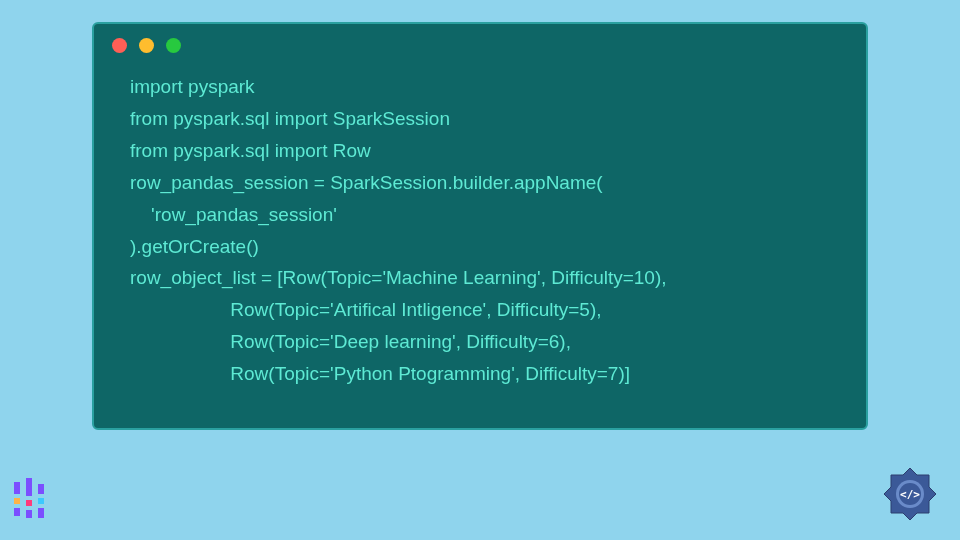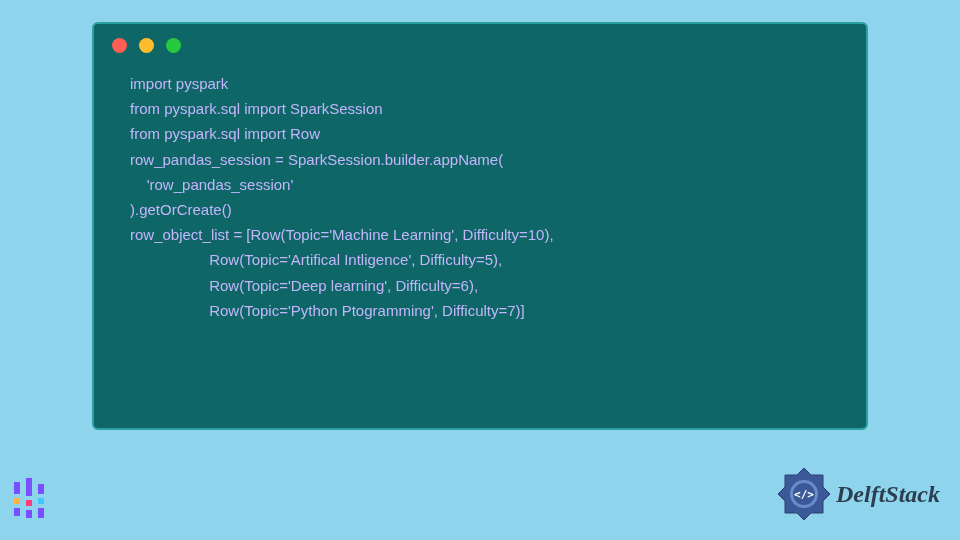--- a/index.html
+++ b/index.html
@@ -33,22 +33,22 @@
     .window-dot {
       width: 15px;
       height: 15px;
       border-radius: 50%;
     }
     .dot-red { background: #ff5f56; }
     .dot-yellow { background: #ffbd2e; }
     .dot-green { background: #27c93f; }
     .code-content {
       padding: 14px 24px 18px 36px;
-      color: #c4b5fd;
-      font-size: 15px;
+      color: #5eead4;
+      font-size: 19px;
       line-height: 1.68;
       font-family: -apple-system, BlinkMacSystemFont, "Segoe UI", Arial, sans-serif;
       white-space: pre;
     }
     .logo-left {
       position: absolute;
       bottom: 20px;
       left: 8px;
       width: 44px;
       height: 44px;
@@ -114,14 +114,13 @@
 
 <div class="logo-right">
   <svg viewBox="0 0 60 60">
     <g transform="translate(30,30)">
       <polygon points="0,-26 7,-19 19,-19 19,-7 26,0 19,7 19,19 7,19 0,26 -7,19 -19,19 -19,7 -26,0 -19,-7 -19,-19 -7,-19" fill="#3b5998" stroke="#2c3e6e" stroke-width="1"></polygon>
       <circle cx="0" cy="0" r="14" fill="#6a8bc9"></circle>
       <circle cx="0" cy="0" r="11" fill="#3b5998"></circle>
       <text x="0" y="4" text-anchor="middle" fill="#ffffff" font-size="11" font-family="monospace" font-weight="bold">&lt;/&gt;</text>
     </g>
   </svg>
-  <span class="logo-right-text">DelftStack</span>
 </div>
 
 </body></html>

